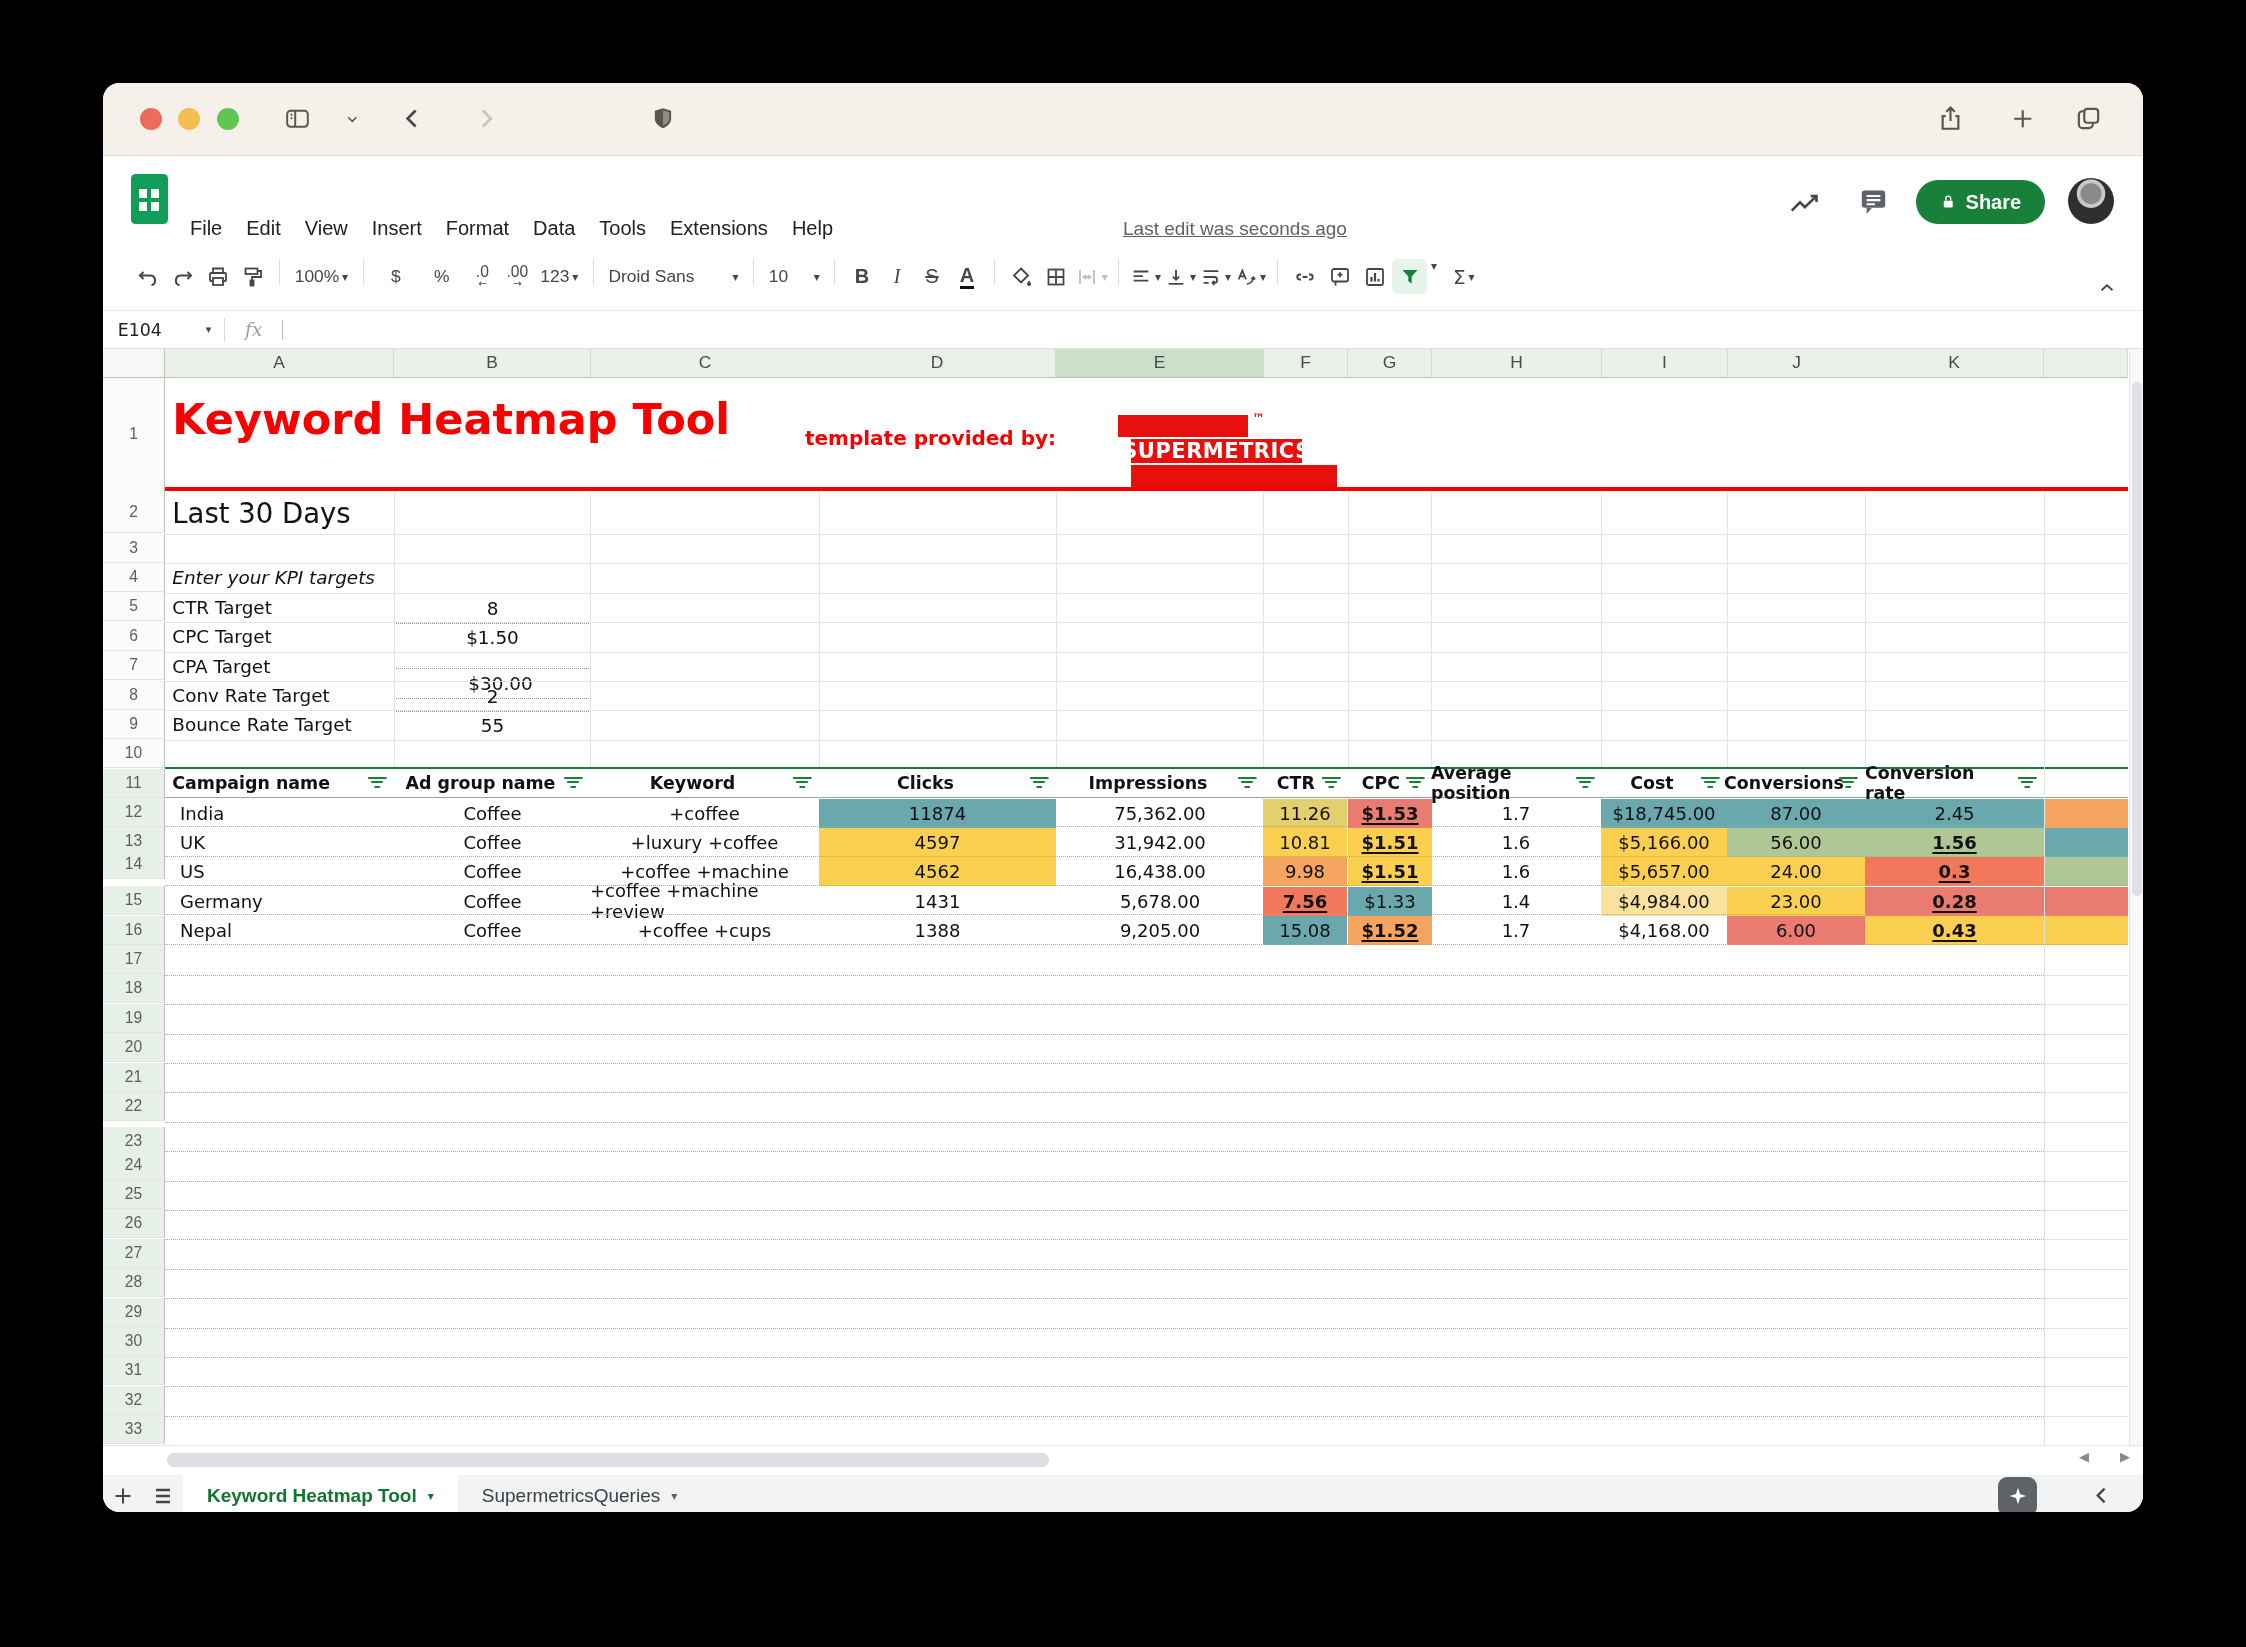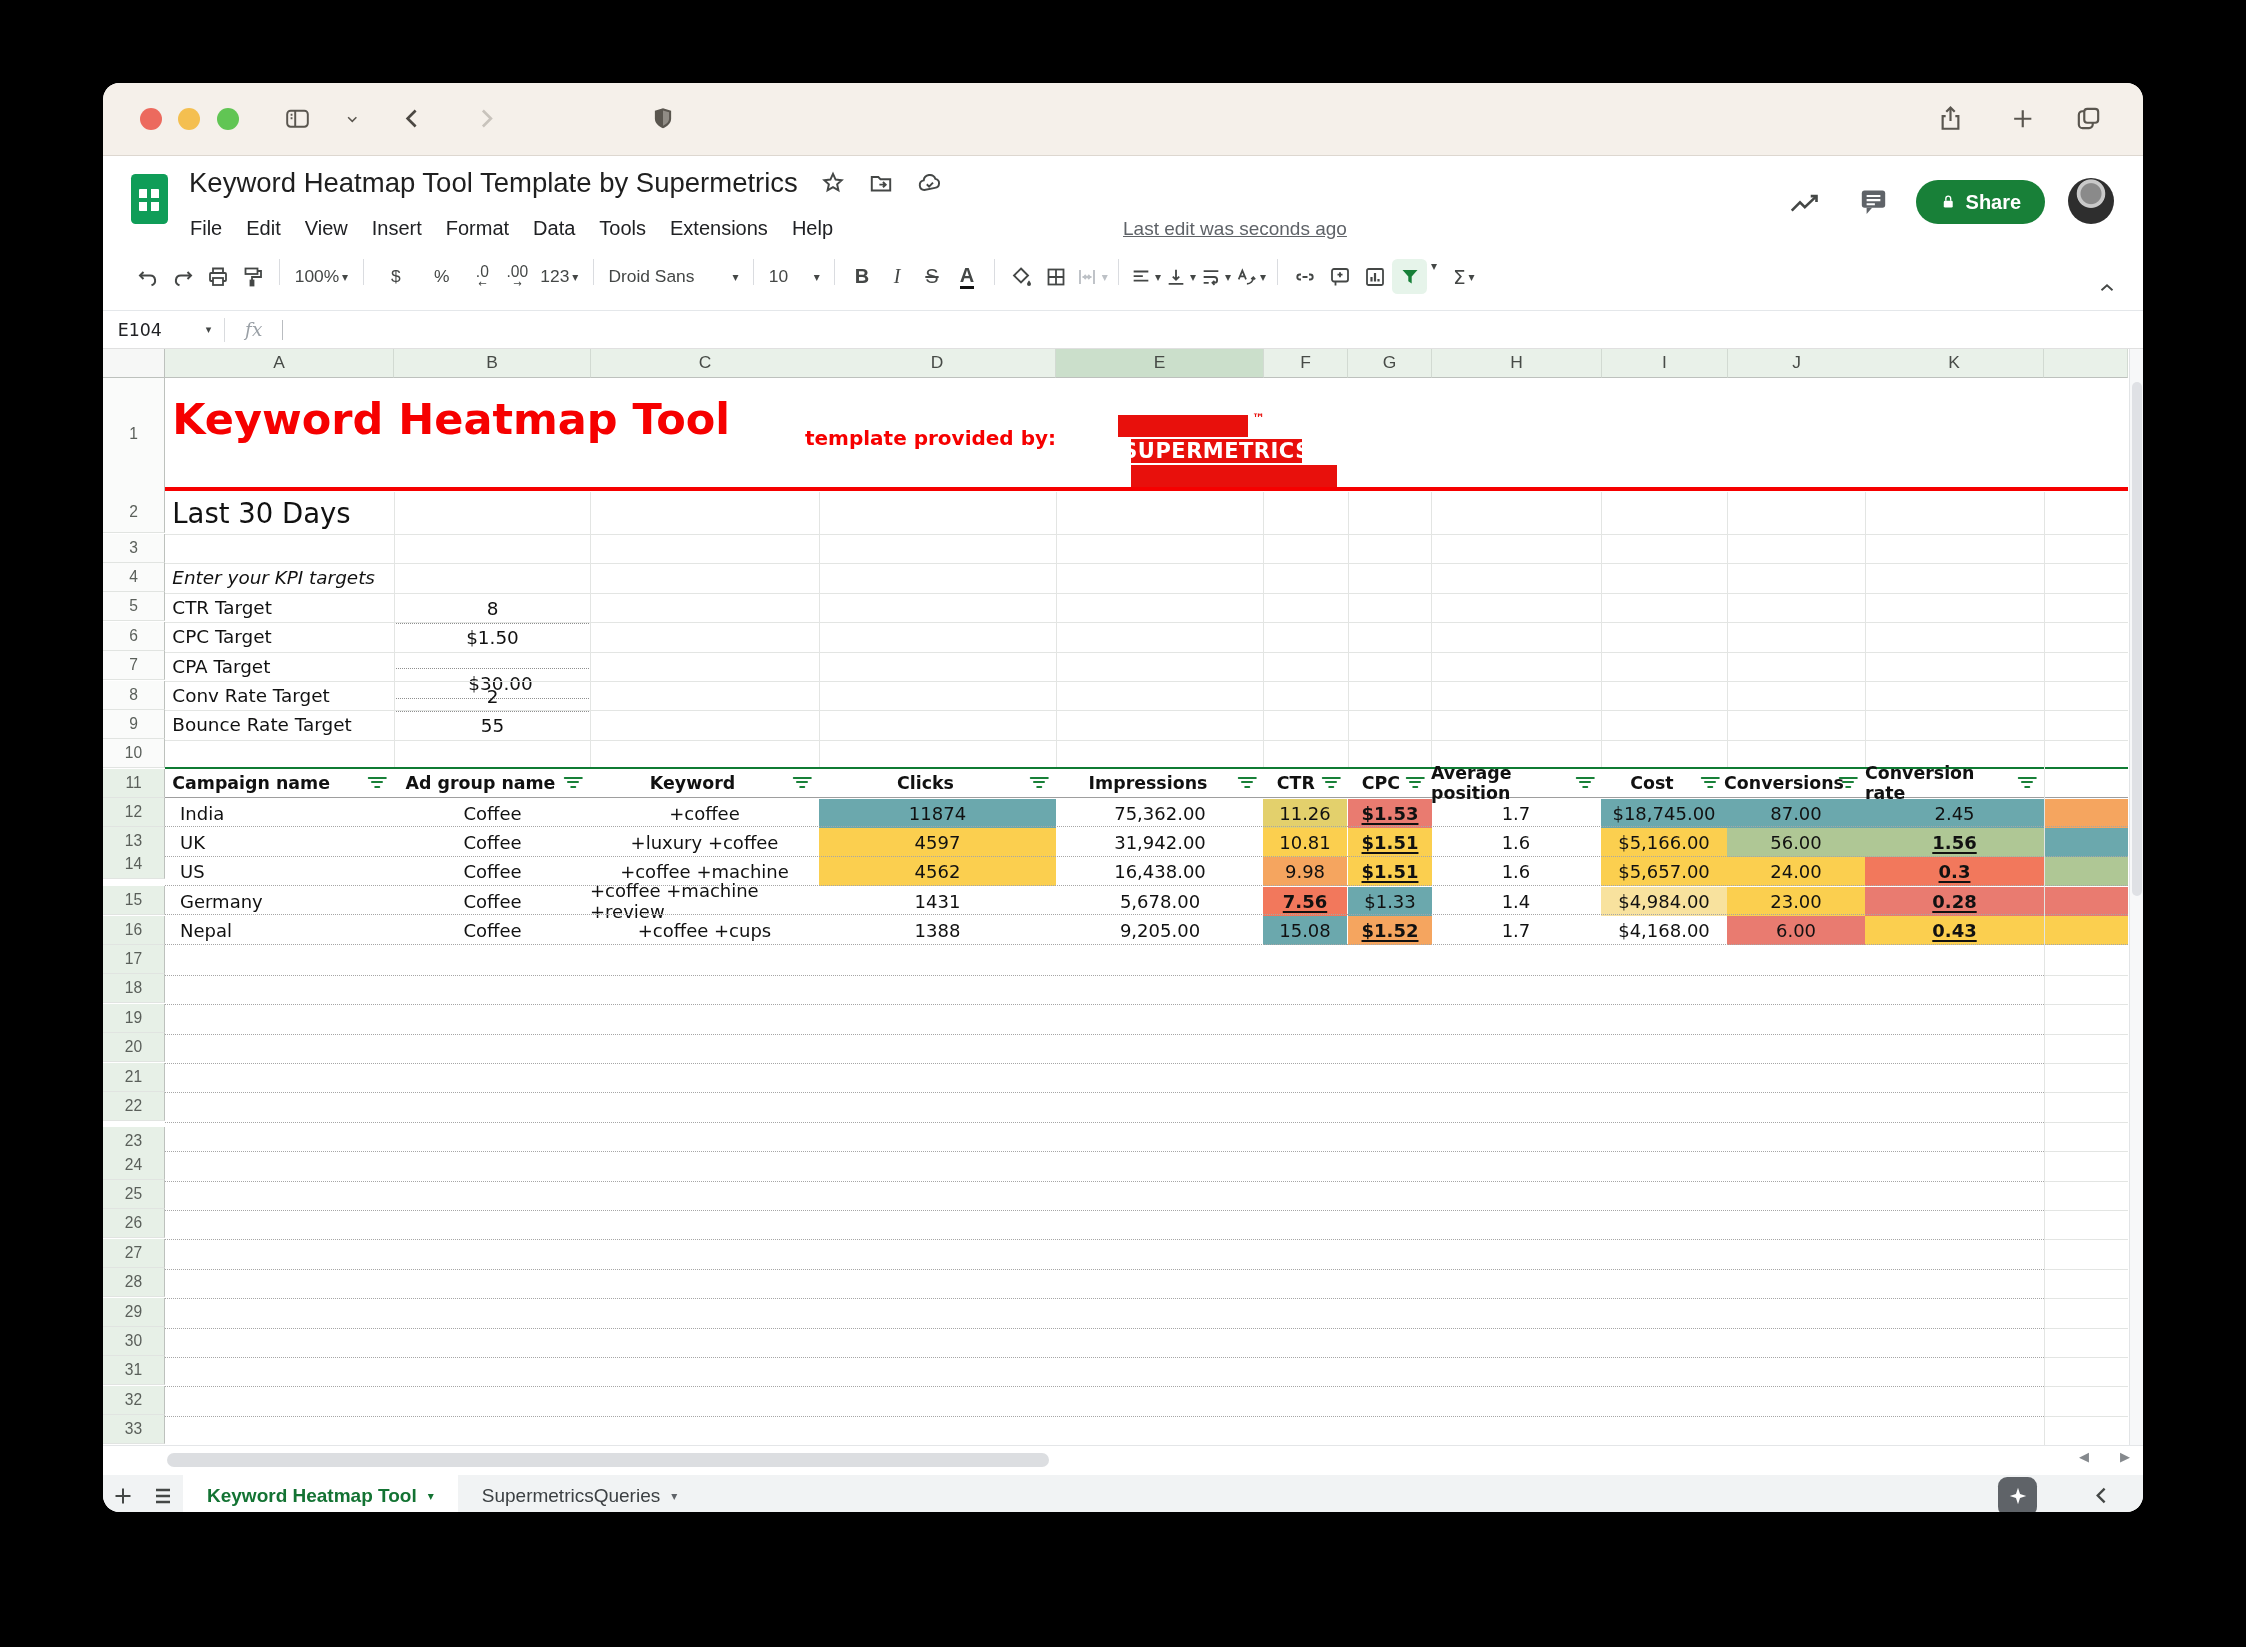--- a/index.html
+++ b/index.html
@@ -169,40 +169,20 @@
           <rect x="8.5" y="4" width="11.5" height="11.5" rx="2.5"></rect>
           <path d="M15.5 15.5v1.5a3 3 0 01-3 3H7a3 3 0 01-3-3V9a3 3 0 013-3h1.5"></path>
         </svg>
     </span>
   </div>
 
   <div class="sheets-header">
     <div class="sheets-logo">
         <div class="grid"></div>
       </div>
-    <div class="title-row">
-      <span class="doc-title">Keyword Heatmap Tool Template by Supermetrics</span>
-      <span>
-        <svg width="26" height="26" viewBox="0 0 24 24" fill="none" stroke="#444746" stroke-width="1.8">
-            <path d="M12 3.5l2.4 5.3 5.6.6-4.2 3.8 1.2 5.6-5-2.9-5 2.9 1.2-5.6L4 9.4l5.6-.6z"></path>
-          </svg>
-      </span>
-      <span>
-        <svg width="26" height="26" viewBox="0 0 24 24" fill="none" stroke="#444746" stroke-width="1.8">
-            <path d="M3.5 6.5h6l2 2h9v10.5h-17z"></path>
-            <path d="M10.5 13.5h5.5m-2.2-2.4l2.5 2.4-2.5 2.4"></path>
-          </svg>
-      </span>
-      <span>
-        <svg width="27.5" height="26" viewBox="0 0 24 24" fill="none" stroke="#444746" stroke-width="1.8">
-            <path d="M7 18.5a4.5 4.5 0 01-.6-8.9 5.6 5.6 0 0110.8-1.4 4.2 4.2 0 01-.4 8.3z"></path>
-            <path d="M9.3 13.2l2.1 2.1 3.6-3.6"></path>
-          </svg>
-      </span>
-    </div>
     <div class="menu-row" id="menu-row">
         <span class="menu-item">File</span>
         <span class="menu-item">Edit</span>
         <span class="menu-item">View</span>
         <span class="menu-item">Insert</span>
         <span class="menu-item">Format</span>
         <span class="menu-item">Data</span>
         <span class="menu-item">Tools</span>
         <span class="menu-item">Extensions</span>
         <span class="menu-item">Help</span>

